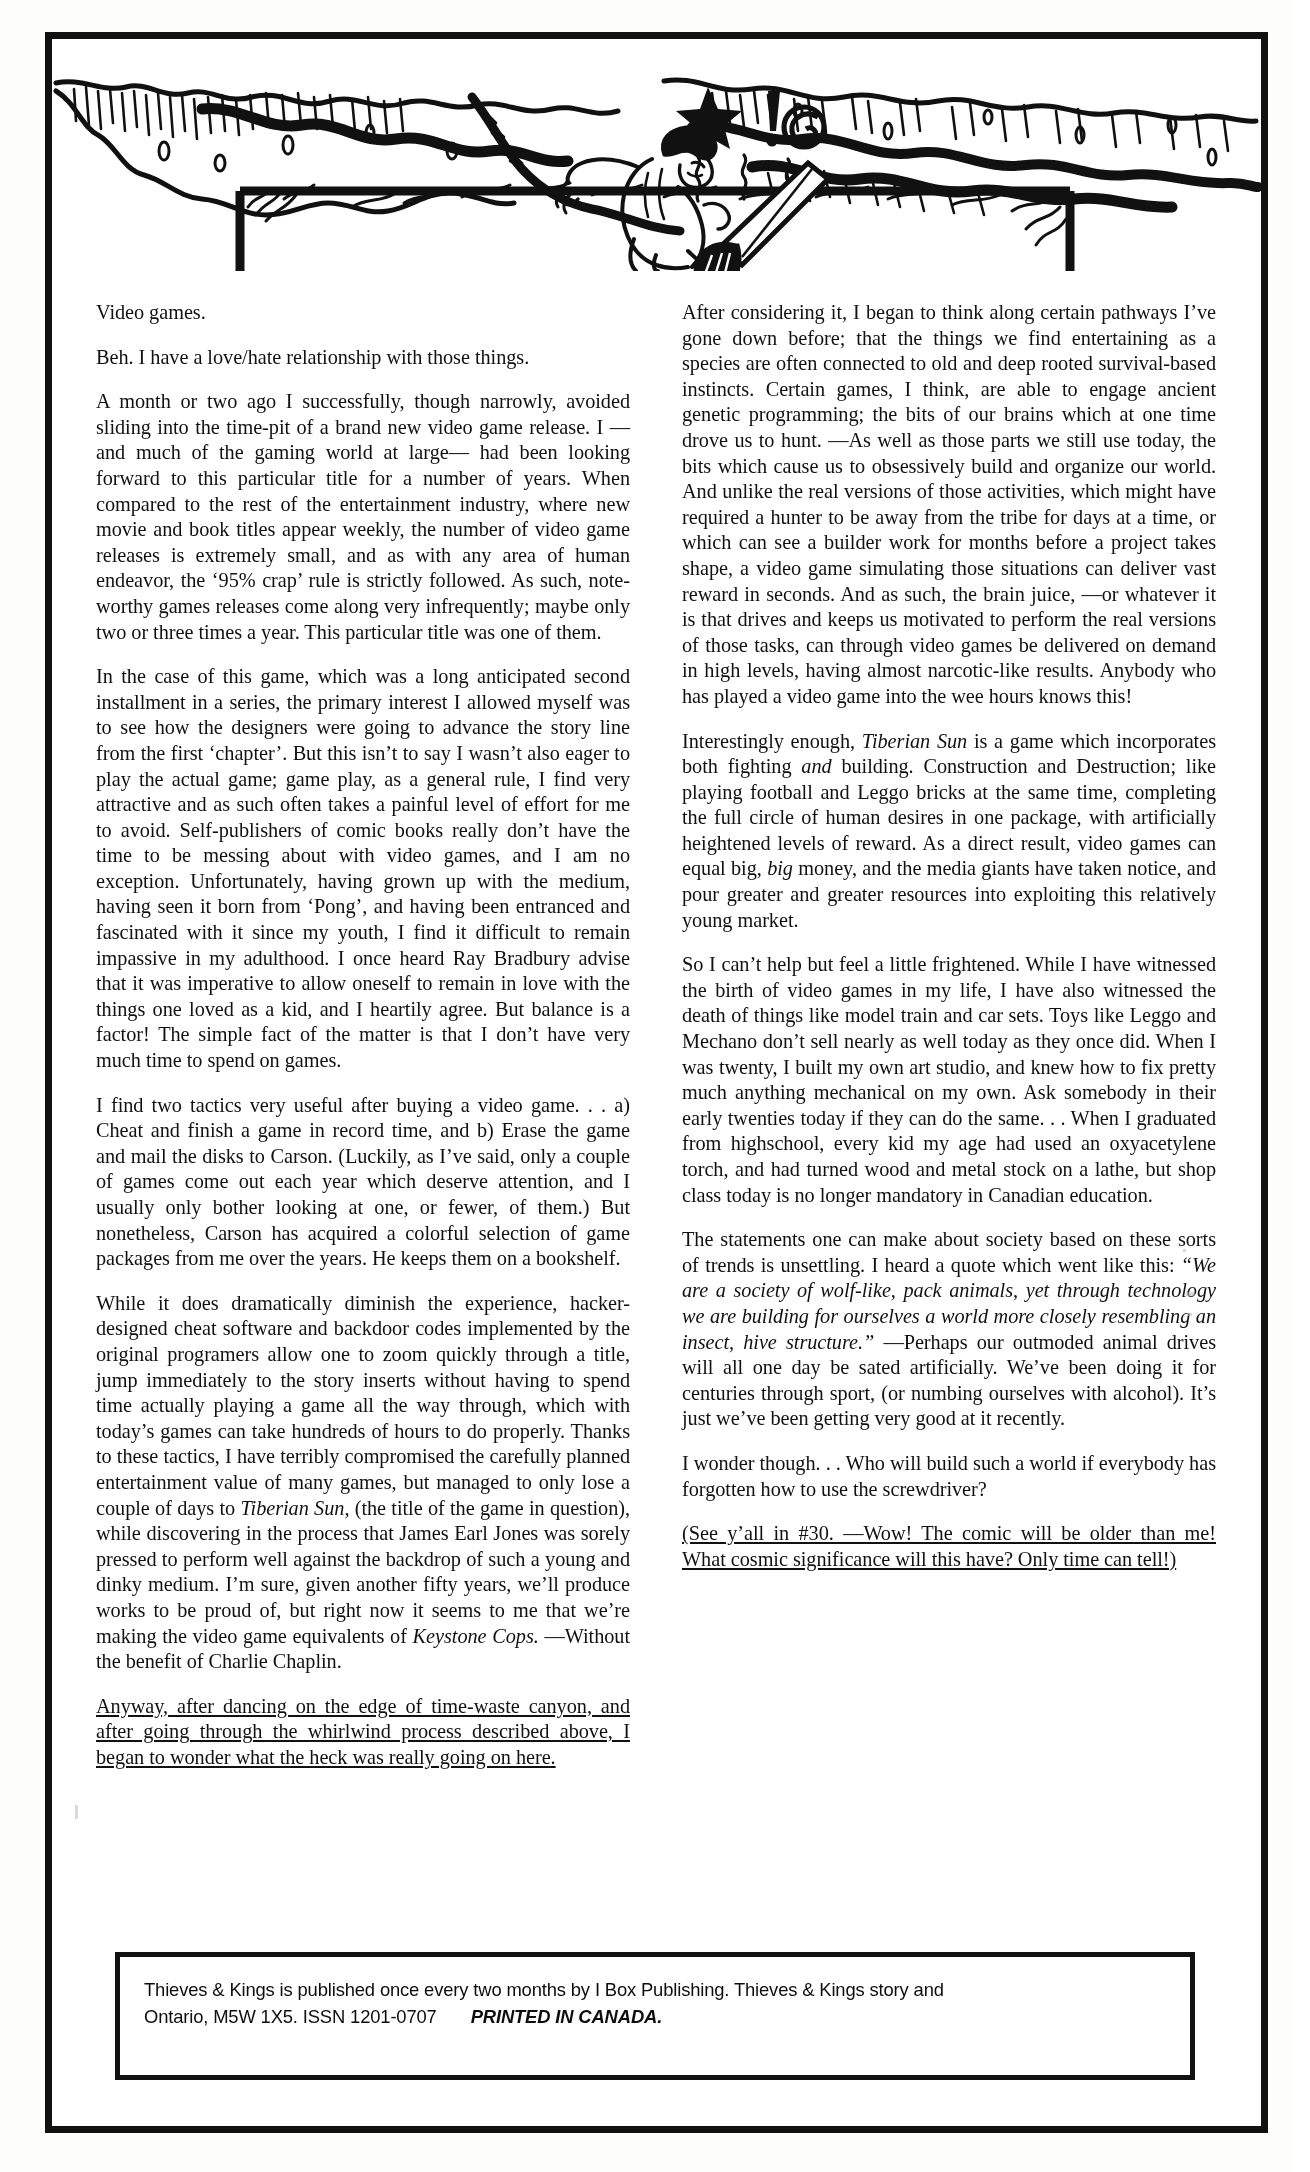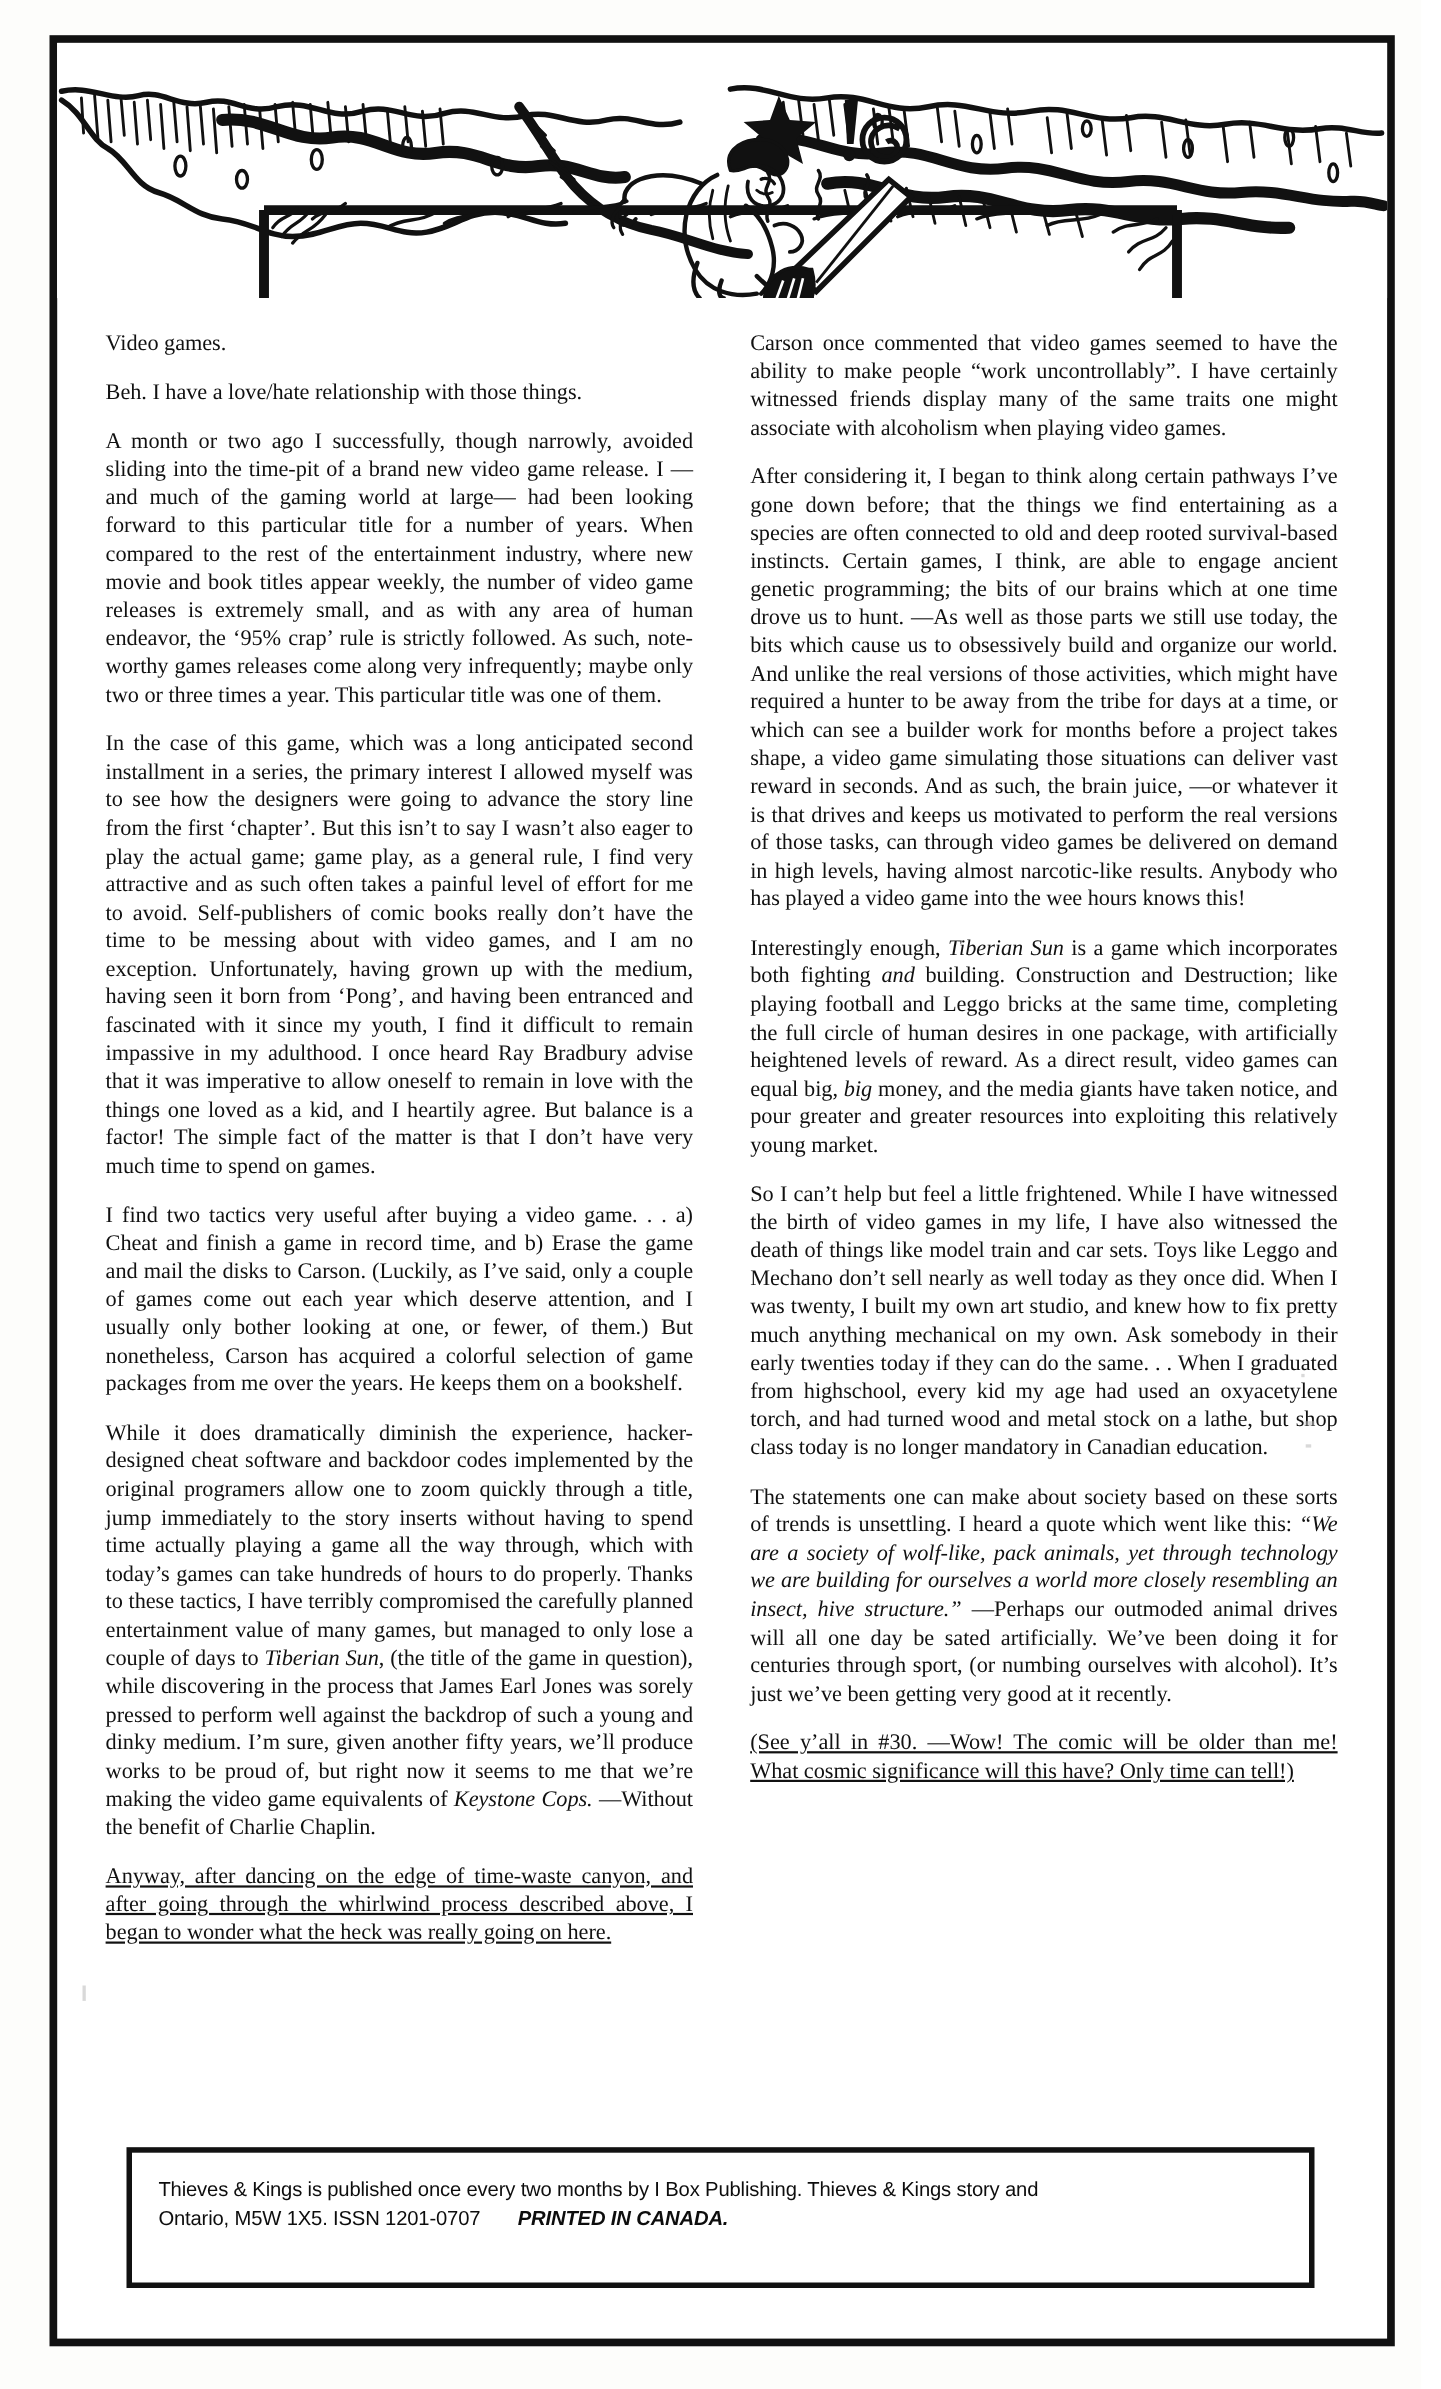--- a/index.html
+++ b/index.html
@@ -308,25 +308,25 @@
     <div class="col" id="left-col">
         <p>Video games.</p>
         <p>Beh.  I have a love/hate relationship with those things.</p>
         <p>A month or two ago I successfully, though narrowly, avoided sliding into the time-pit of a brand new video game release.  I —and much of the gaming world at large— had been looking forward to this particular title for a number of years.  When compared to the rest of the entertainment industry, where new movie and book titles appear weekly, the number of video game releases is extremely small, and as with any area of human endeavor, the ‘95% crap’ rule is strictly followed.  As such, note-worthy games releases come along very infrequently; maybe only two or three times a year.  This particular title was one of them.</p>
         <p>In the case of this game, which was a long anticipated second installment in a series, the primary interest I allowed myself was to see how the designers were going to advance the story line from the first ‘chapter’.  But this isn’t to say I wasn’t also eager to play the actual game; game play, as a general rule, I find very attractive and as such often takes a painful level of effort for me to avoid.  Self-publishers of comic books really don’t have the time to be messing about with video games, and I am no exception.  Unfortunately, having grown up with the medium, having seen it born from ‘Pong’, and having been entranced and fascinated with it since my youth, I find it difficult to remain impassive in my adulthood.  I once heard Ray Bradbury advise that it was imperative to allow oneself to remain in love with the things one loved as a kid, and I heartily agree.  But balance is a factor!  The simple fact of the matter is that I don’t have very much time to spend on games.</p>
         <p>I find two tactics very useful after buying a video game. . .  a) Cheat and finish a game in record time, and b) Erase the game and mail the disks to Carson.  (Luckily, as I’ve said, only a couple of games come out each year which deserve attention, and I usually only bother looking at one, or fewer, of them.)  But nonetheless, Carson has acquired a colorful selection of game packages from me over the years.  He keeps them on a bookshelf.</p>
         <p>While it does dramatically diminish the experience, hacker-designed cheat software and backdoor codes implemented by the original programers allow one to zoom quickly through a title, jump immediately to the story inserts without having to spend time actually playing a game all the way through, which with today’s games can take hundreds of hours to do properly.  Thanks to these tactics, I have terribly compromised the carefully planned entertainment value of many games, but managed to only lose a couple of days to <em>Tiberian Sun</em>, (the title of the game in question), while discovering in the process that James Earl Jones was sorely pressed to perform well against the backdrop of such a young and dinky medium.  I’m sure, given another fifty years, we’ll produce works to be proud of, but right now it seems to me that we’re making the video game equivalents of <em>Keystone Cops.</em>  —Without the benefit of Charlie Chaplin.</p>
         <p>Anyway, after dancing on the edge of time-waste canyon, and after going through the whirlwind process described above, I began to wonder what the heck was really going on here.</p>
       </div>
     <div class="col" id="right-col">
-        <p>Carson once commented that video games seemed to have the ability to make people “work uncontrollably”.  I have certainly witnessed friends display many of the same traits one might associate with alcoholism when playing video games.</p>
         <p>After considering it, I began to think along certain pathways I’ve gone down before; that the things we find entertaining as a species are often connected to old and deep rooted survival-based instincts.  Certain games, I think, are able to engage ancient genetic programming; the bits of our brains which at one time drove us to hunt.  —As well as those parts we still use today, the bits which cause us to obsessively build and organize our world.  And unlike the real versions of those activities, which might have required a hunter to be away from the tribe for days at a time, or which can see a builder work for months before a project takes shape, a video game simulating those situations can deliver vast reward in seconds.  And as such, the brain juice, —or whatever it is that drives and keeps us motivated to perform the real versions of those tasks, can through video games be delivered on demand in high levels, having almost narcotic-like results.  Anybody who has played a video game into the wee hours knows this!</p>
         <p>Interestingly enough, <em>Tiberian Sun</em> is a game which incorporates both fighting <em>and</em> building.  Construction and Destruction; like playing football and Leggo bricks at the same time, completing the full circle of human desires in one package, with artificially heightened levels of reward.  As a direct result, video games can equal big, <em>big</em> money, and the media giants have taken notice, and pour greater and greater resources into exploiting this relatively young market.</p>
         <p>So I can’t help but feel a little frightened.  While I have witnessed the birth of video games in my life, I have also witnessed the death of things like model train and car sets.  Toys like Leggo and Mechano don’t sell nearly as well today as they once did.  When I was twenty, I built my own art studio, and knew how to fix pretty much anything mechanical on my own.  Ask somebody in their early twenties today if they can do the same. . .  When I graduated from highschool, every kid my age had used an oxyacetylene torch, and had turned wood and metal stock on a lathe, but shop class today is no longer mandatory in Canadian education.</p>
         <p>The statements one can make about society based on these sorts of trends is unsettling.  I heard a quote which went like this: <em>“We are a society of wolf-like, pack animals, yet through technology we are building for ourselves a world more closely resembling an insect, hive structure.”</em>  —Perhaps our outmoded animal drives will all one day be sated artificially.  We’ve been doing it for centuries through sport, (or numbing ourselves with alcohol).  It’s just we’ve been getting very good at it recently.</p>
+        <p>I wonder though. . .  Who will build such a world if everybody has forgotten how to use the screwdriver?</p>
         <p>(See y’all in #30.  —Wow!  The comic will be older than me!  What cosmic significance will this have?  Only time can tell!)</p>
       </div>
   </div>
 
   <div class="colophon">
     <div class="colophon-inner">
       <div>Thieves &amp; Kings is published once every two months by I Box Publishing.  Thieves &amp; Kings story and</div>
       <div>
         <span>Ontario, M5W 1X5.  ISSN 1201-0707</span><span class="printed">PRINTED IN CANADA.</span>
       </div>

